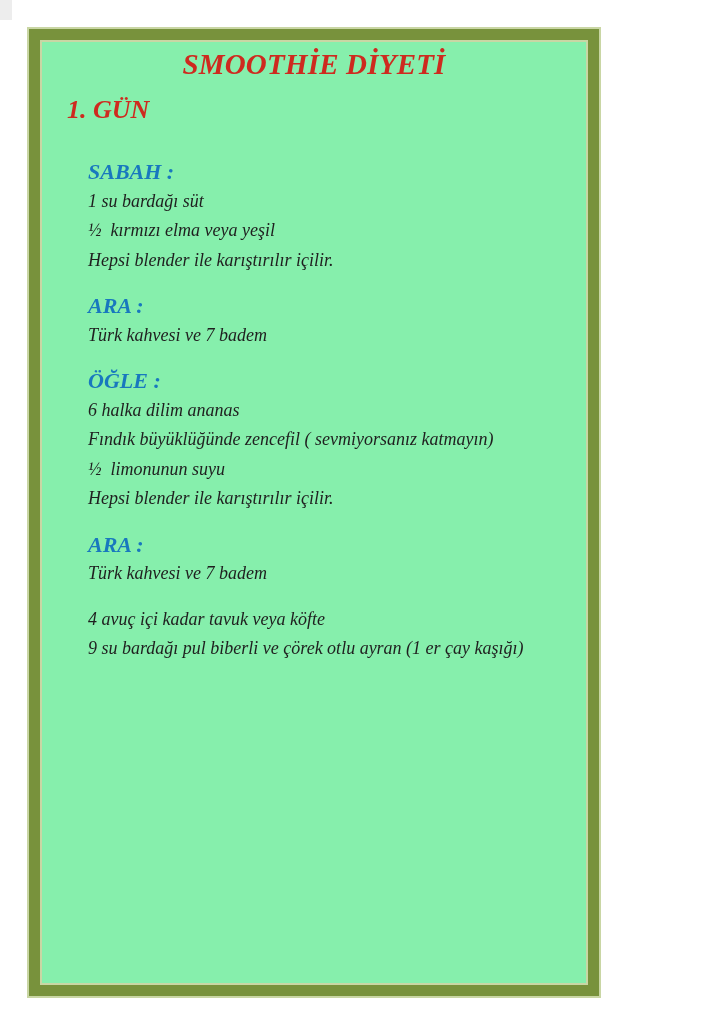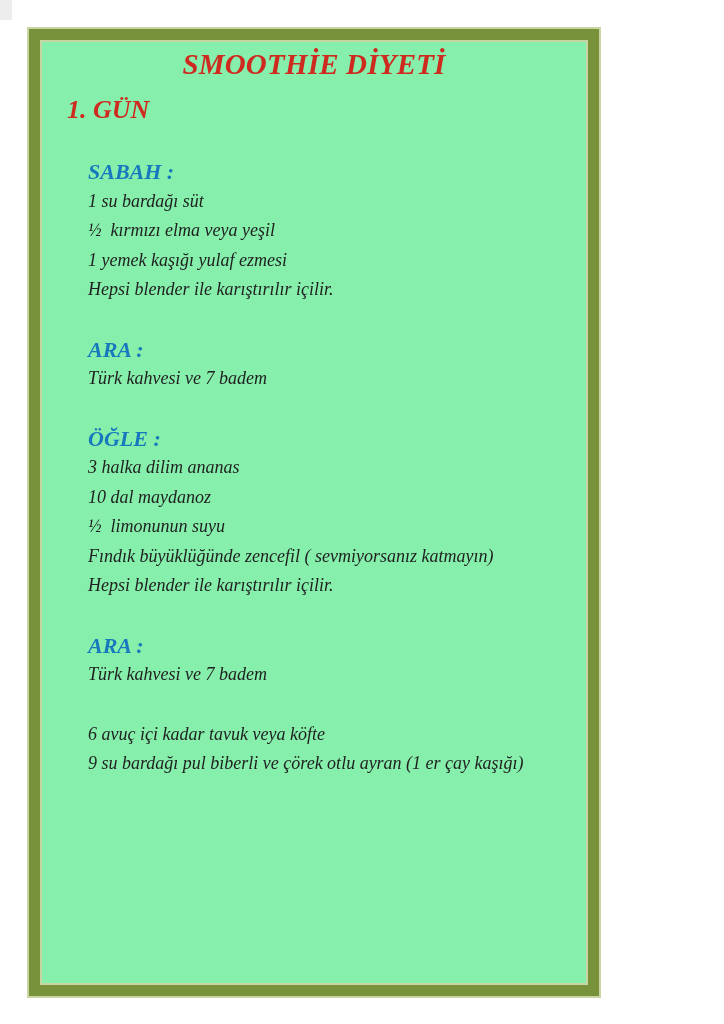--- a/index.html
+++ b/index.html
@@ -50,21 +50,21 @@
     line-height: 30px;
     font-weight: bold;
     color: #CE2A1F;
     white-space: pre-wrap;
   }
   .sections {
     margin-left: 48px;
     margin-top: 32px;
   }
   .section { margin-top: 0; }
-  .section + .section { margin-top: 30px; }
+  .section + .section { margin-top: 16px; }
   .section-heading {
     font-size: 22px;
     line-height: 29.5px;
     font-weight: bold;
     color: #1878BE;
     white-space: pre-wrap;
   }
   .line {
     font-size: 18px;
     line-height: 29.5px;
@@ -81,43 +81,41 @@
 
     <div class="doc-title">SMOOTHİE DİYETİ</div>
     <div class="day-heading">1. GÜN</div>
 
     <div class="sections">
 
       <div class="section">
         <div class="section-heading">SABAH :</div>
         <div class="line">1 su bardağı süt</div>
         <div class="line">½  kırmızı elma veya yeşil</div>
-        <div class="line">1 yemek kaşığı yulaf ezmesi</div>
         <div class="line">Hepsi blender ile karıştırılır içilir.</div>
       </div>
 
       <div class="section">
         <div class="section-heading">ARA :</div>
         <div class="line">Türk kahvesi ve 7 badem</div>
       </div>
 
       <div class="section">
         <div class="section-heading">ÖĞLE :</div>
-        <div class="line">3 halka dilim ananas</div>
-        <div class="line">10 dal maydanoz</div>
+        <div class="line">6 halka dilim ananas</div>
+        <div class="line">Fındık büyüklüğünde zencefil ( sevmiyorsanız katmayın)</div>
         <div class="line">½  limonunun suyu</div>
-        <div class="line">Fındık büyüklüğünde zencefil ( sevmiyorsanız katmayın)</div>
         <div class="line">Hepsi blender ile karıştırılır içilir.</div>
       </div>
 
       <div class="section">
         <div class="section-heading">ARA :</div>
         <div class="line">Türk kahvesi ve 7 badem</div>
       </div>
 
       <div class="section">
-        <div class="line">6 avuç içi kadar tavuk veya köfte</div>
+        <div class="line">4 avuç içi kadar tavuk veya köfte</div>
         <div class="line">9 su bardağı pul biberli ve çörek otlu ayran (1 er çay kaşığı)</div>
       </div>
 
     </div>
   </div>
 </div>
 
 </body></html>

